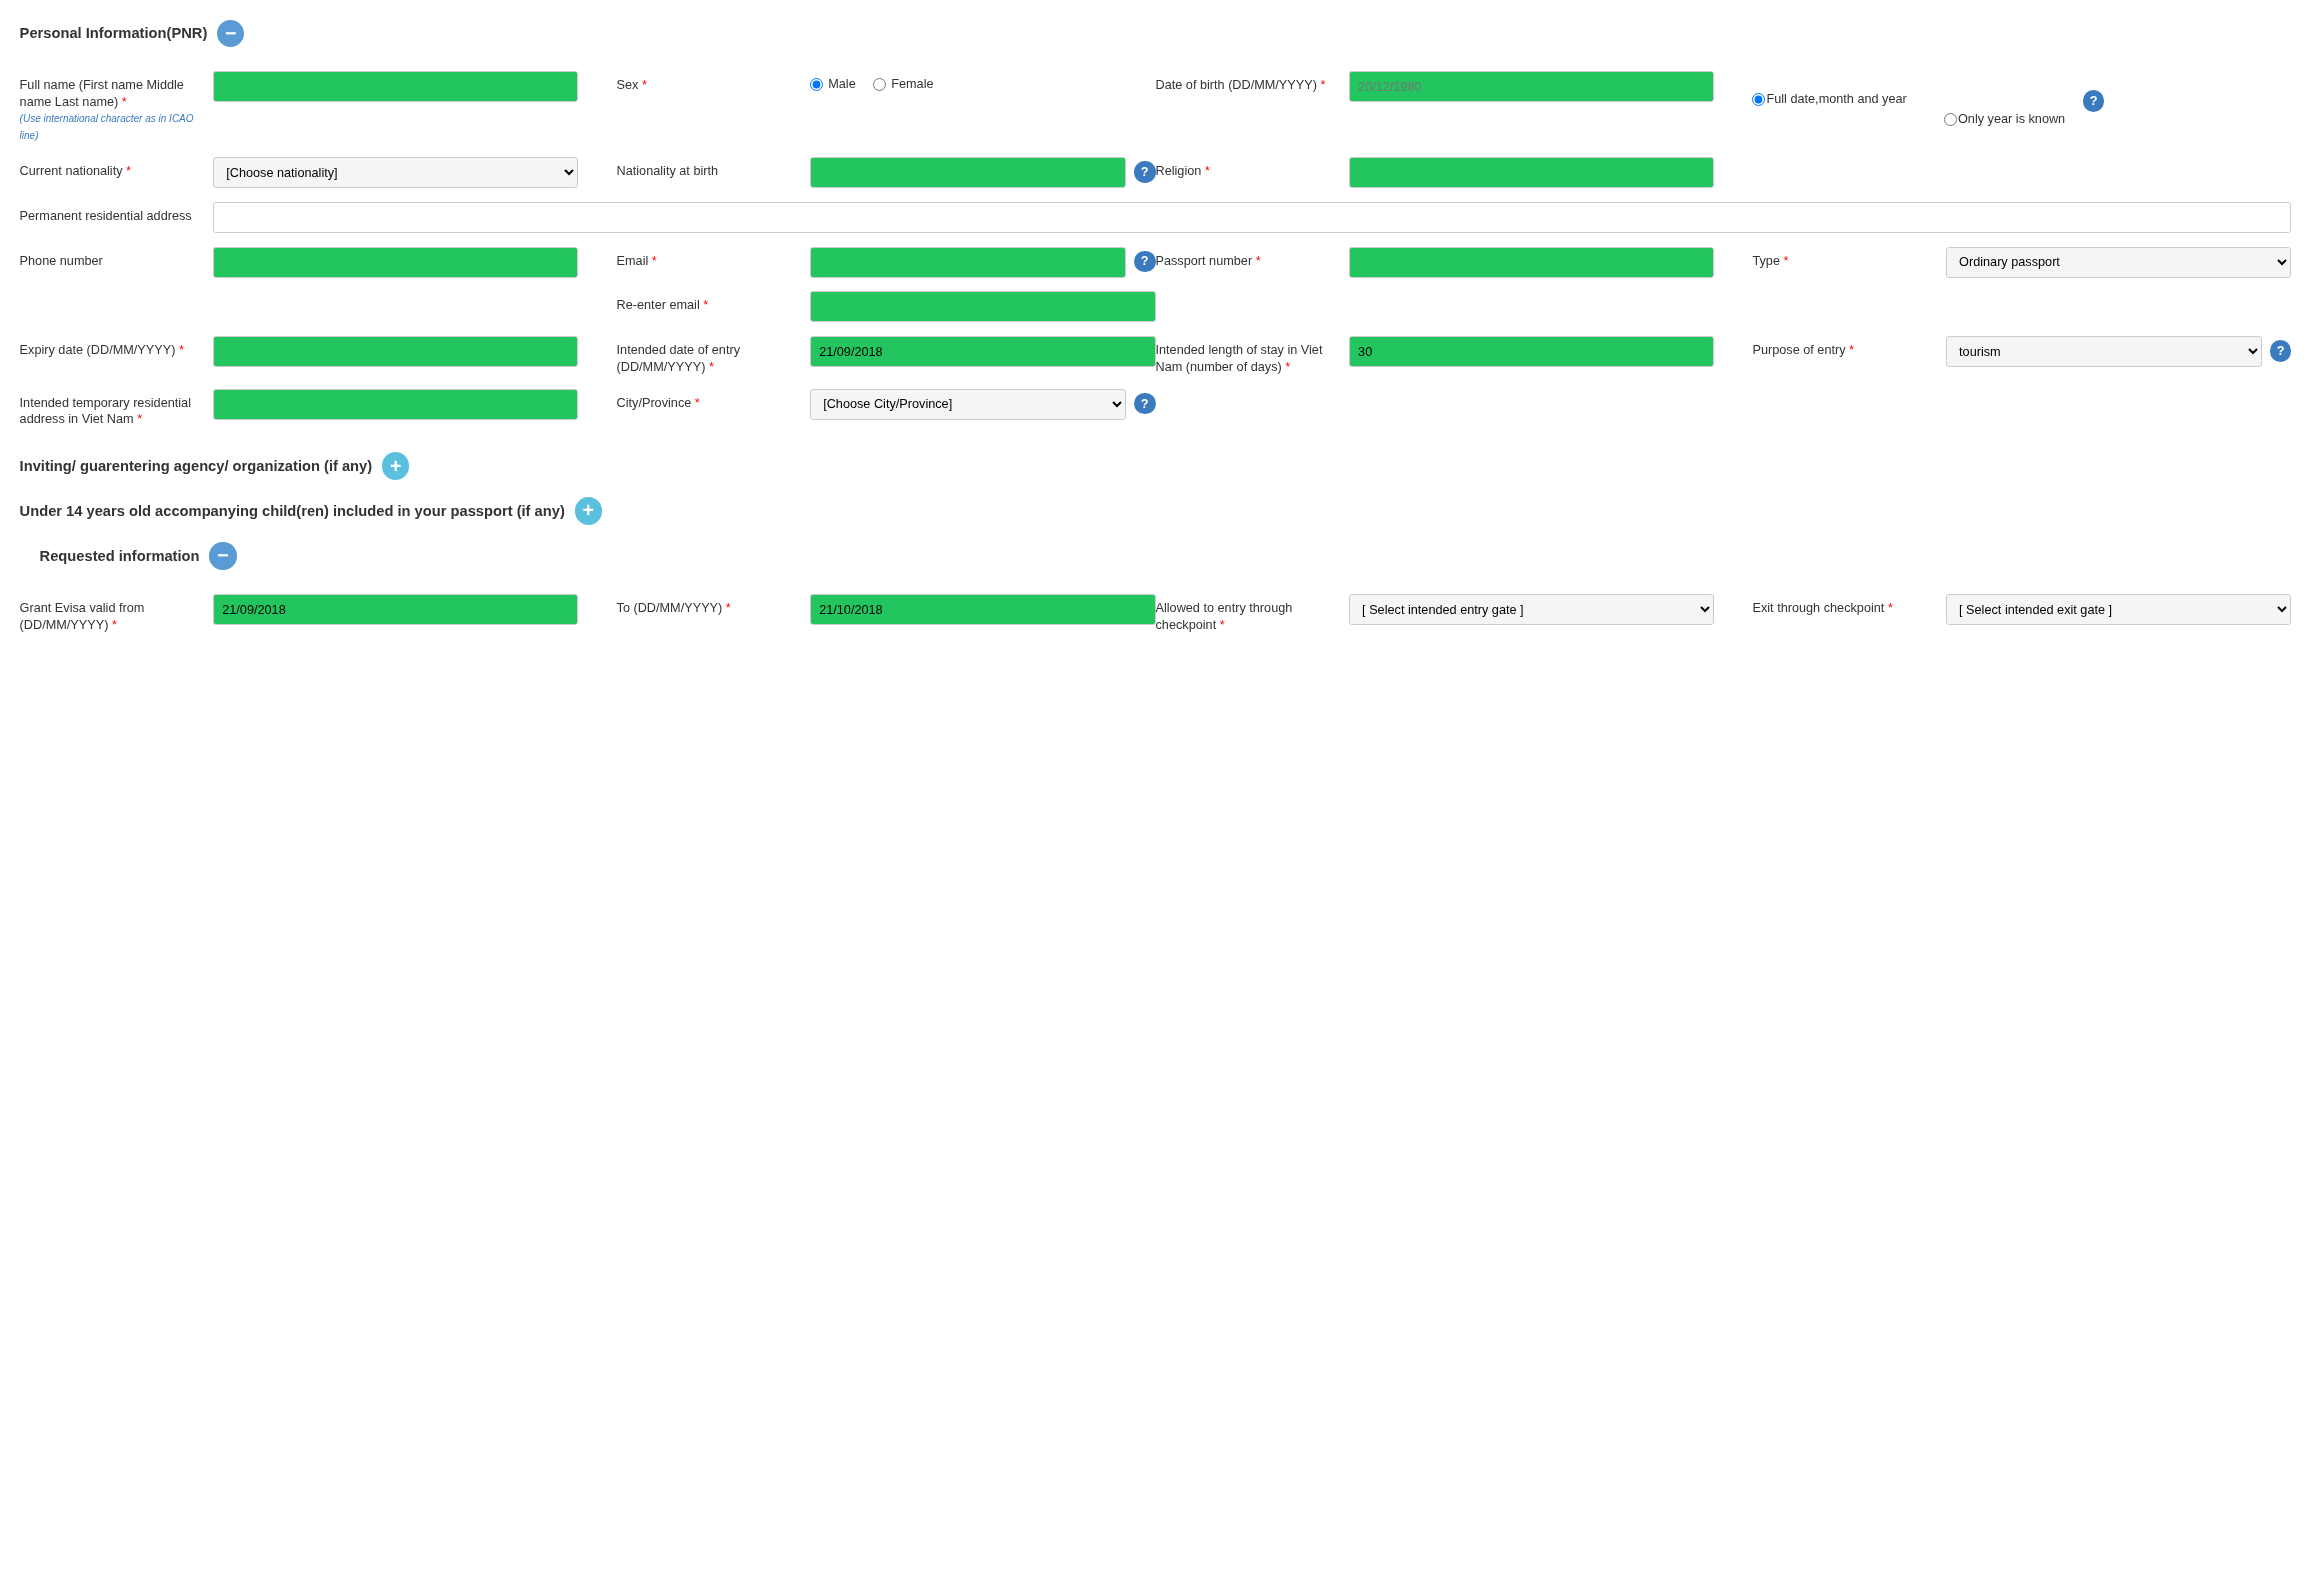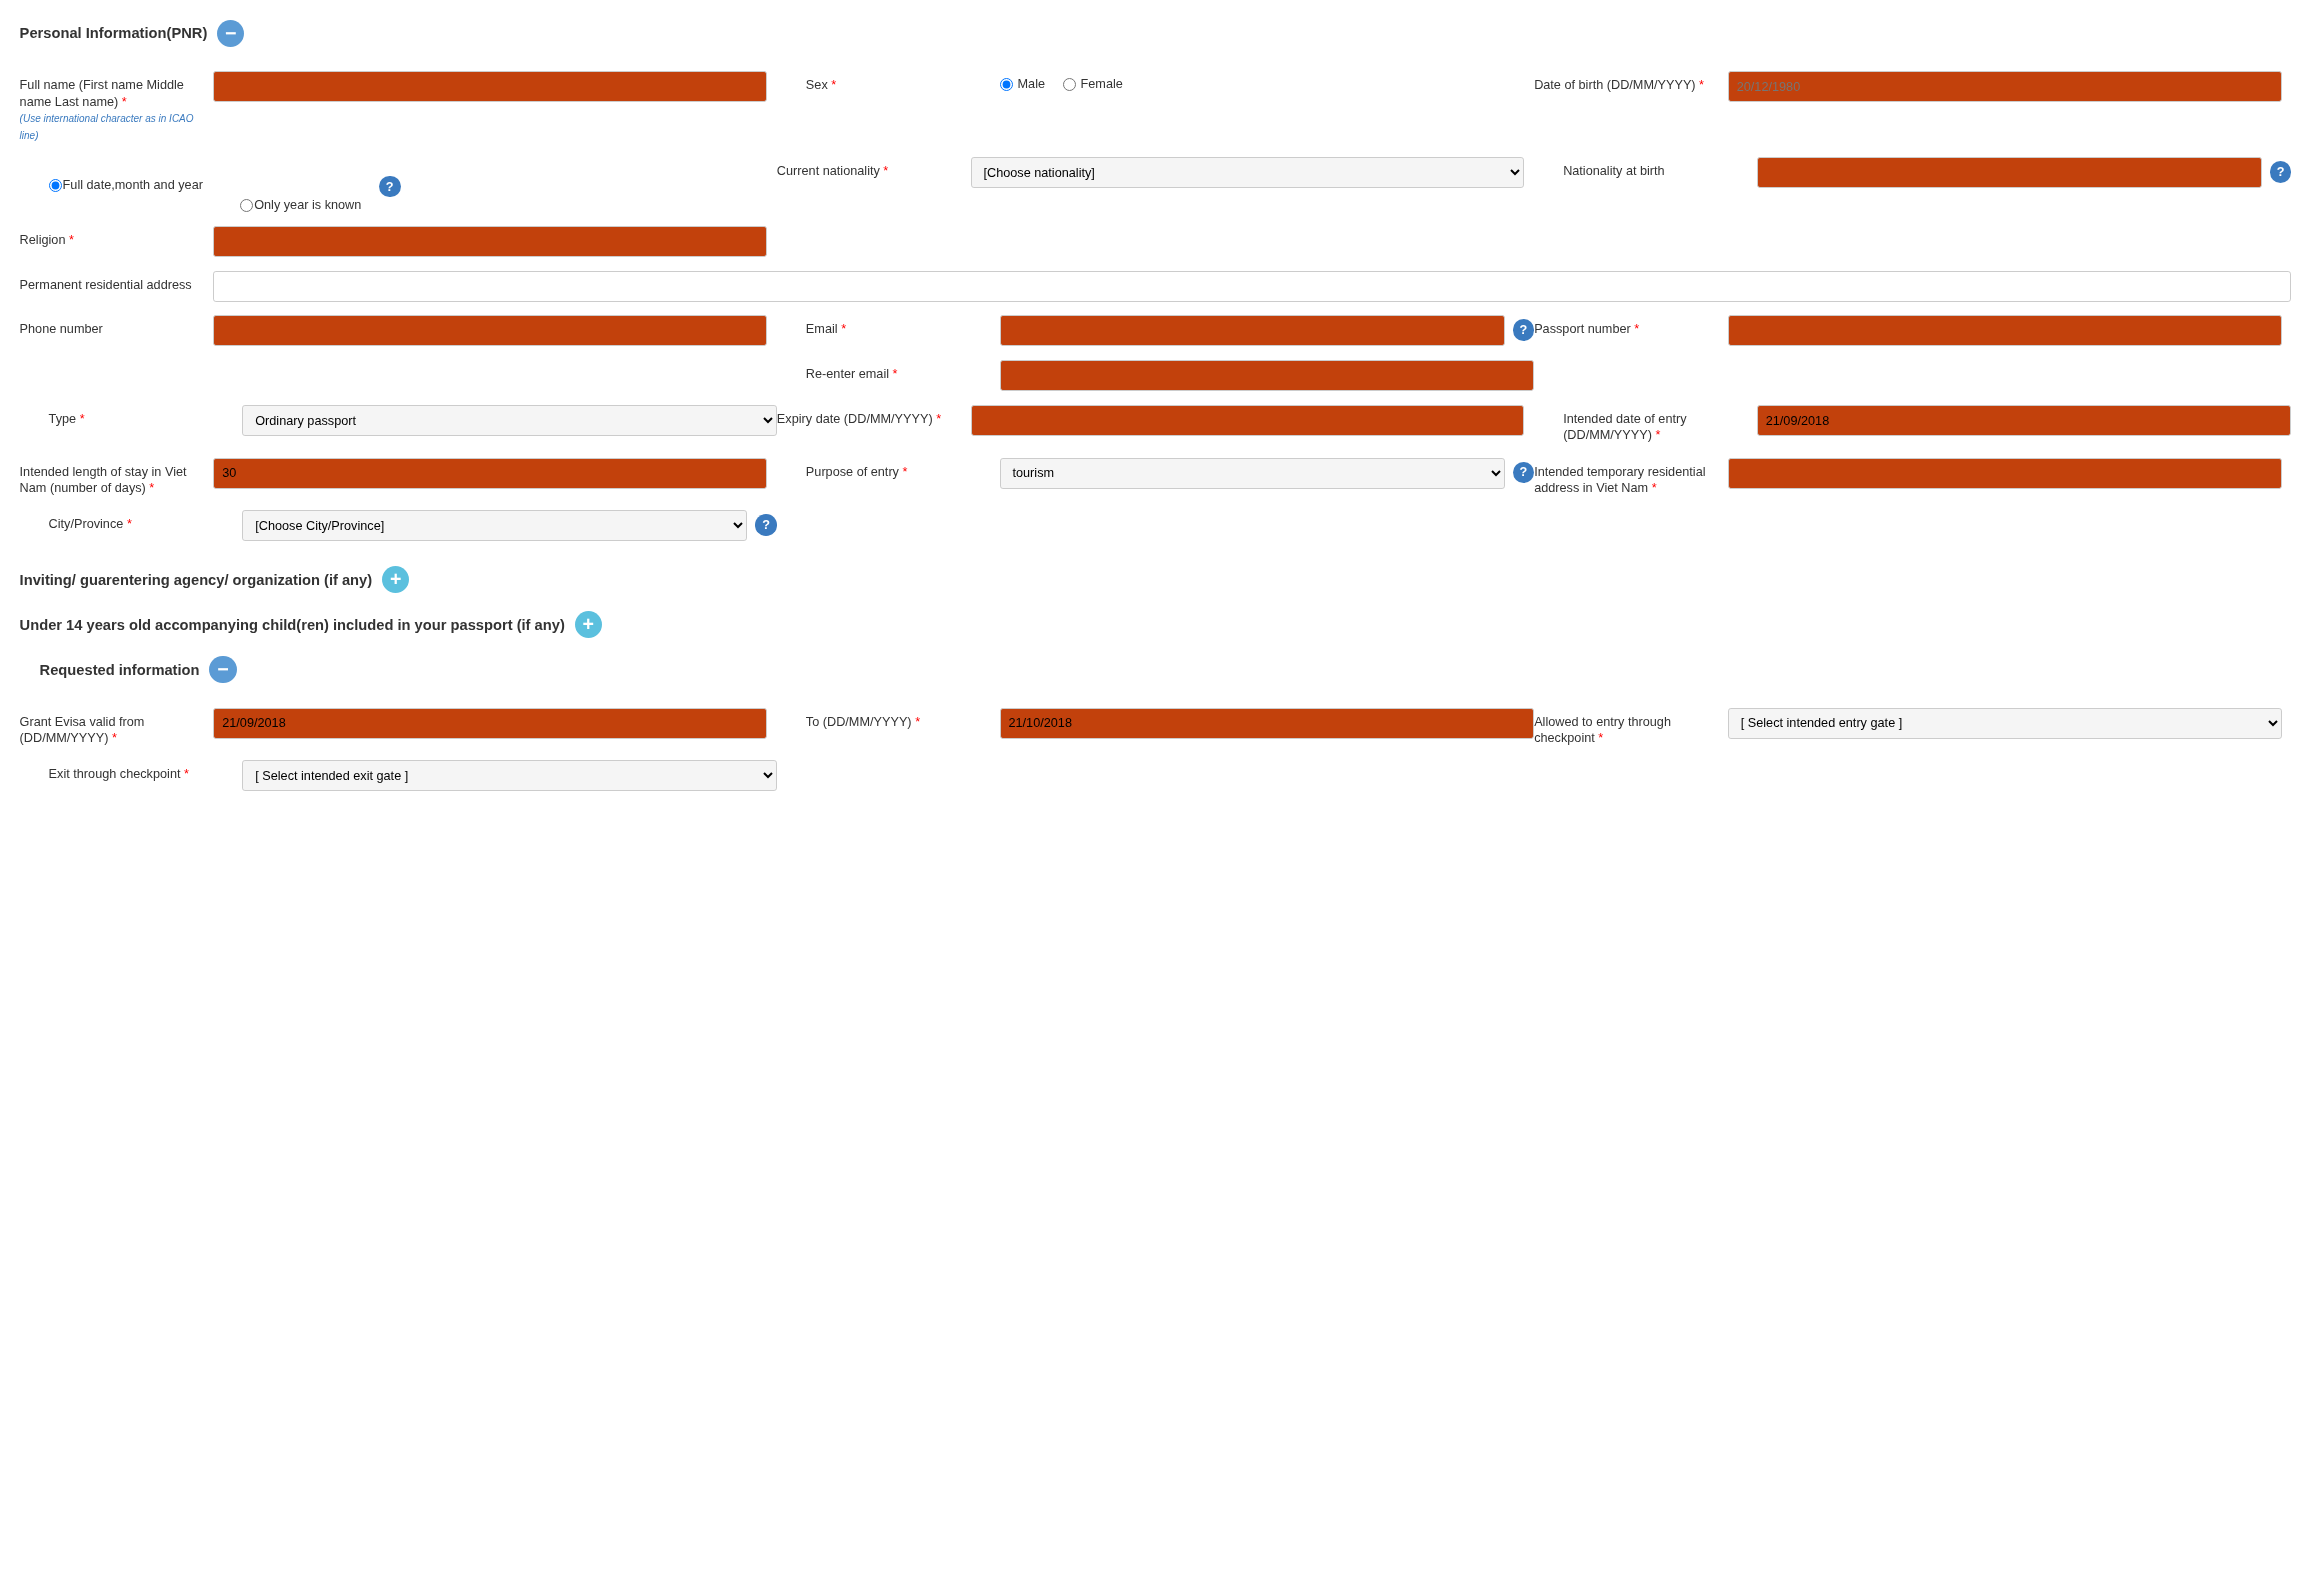--- a/index.html
+++ b/index.html
@@ -30,21 +30,21 @@
       font-size: 19.6px;
       font-weight: bold;
       color: white;
       flex-shrink: 0;
     }
     .circle-btn.minus { background: #5b9bd5; }
     .circle-btn.plus { background: #5bc0de; }
 
     .form-grid {
       display: grid;
-      grid-template-columns: 1fr 1fr 1fr;
+      grid-template-columns: 1fr 1fr 1fr 1fr;
       gap: 0;
     }
     .form-row {
       display: flex;
       align-items: flex-start;
       padding: 6.9px 0;
       gap: 7.8px;
     }
     .form-label {
       min-width: 186px;
@@ -55,21 +55,21 @@
     }
     .form-label .req { color: red; }
     .form-label .note { color: #3a7abf; font-style: italic; font-size: 10px; }
     .form-control {
       flex: 1;
       height: 31px;
       border: 1px solid #ccc;
       border-radius: 2.9px;
       padding: 3.9px 7.8px;
       font-size: 12.7px;
-      background: #c2410c;
+      background: #22c55e;
     }
     select.form-control {
       background: #f5f5f5;
       appearance: auto;
     }
     .help-icon {
       width: 21.6px;
       height: 21.6px;
       border-radius: 50%;
       background: #3a7abf;

